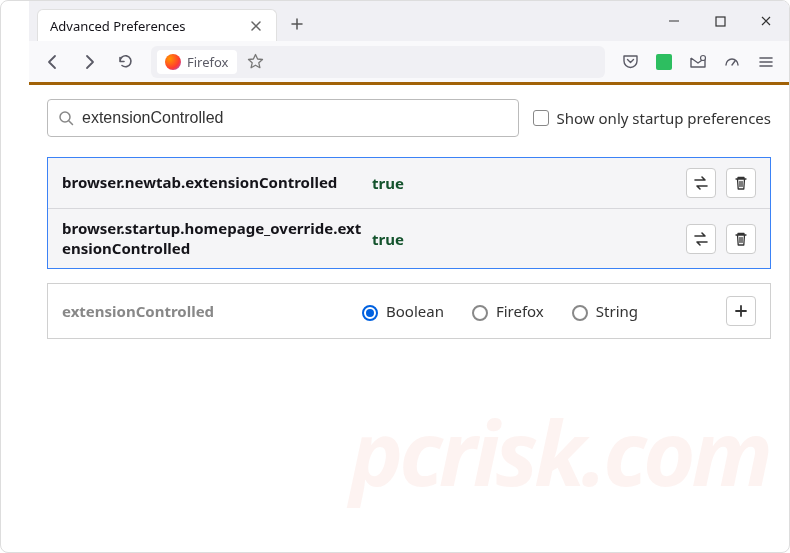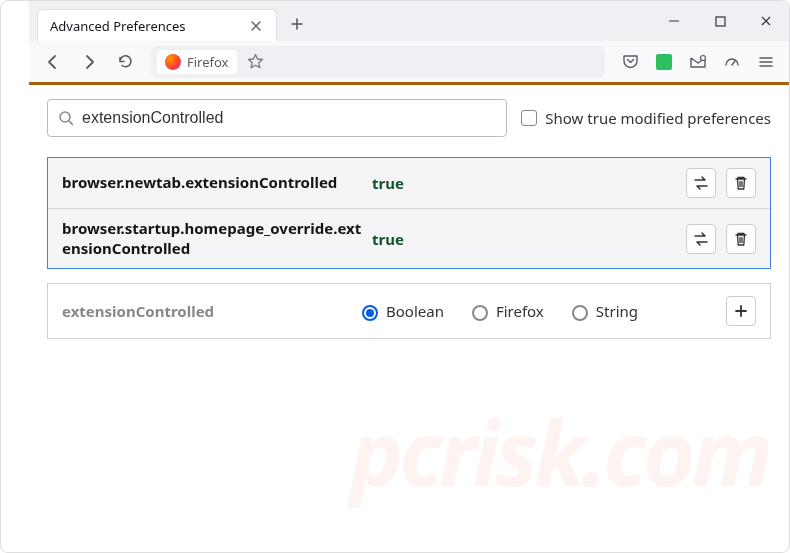--- a/index.html
+++ b/index.html
@@ -309,21 +309,21 @@
         <span>
           <svg width="16" height="16" viewBox="0 0 16 16">
               <circle cx="7" cy="7" r="5" stroke="#888" stroke-width="1.5" fill="none"></circle>
               <path d="M11 11 L14.5 14.5" stroke="#888" stroke-width="1.5" stroke-linecap="round"></path>
             </svg>
         </span>
         <input type="text" value="extensionControlled" style="">
       </div>
       <label class="only-modified">
         <span class="checkbox"></span>
-        <span>Show true modified preferences</span>
+        <span>Show only startup preferences</span>
       </label>
     </div>
 
     <div class="results">
       <div class="pref-row">
         <div class="pref-name">browser.newtab.extensionControlled</div>
         <div class="pref-value">true</div>
         <div class="row-btn">
           <svg width="18" height="18" viewBox="0 0 18 18">
               <path d="M3 6 H13 L10 3 M15 12 H5 L8 15" stroke="#333" stroke-width="1.6" fill="none" stroke-linecap="round" stroke-linejoin="round"></path>

